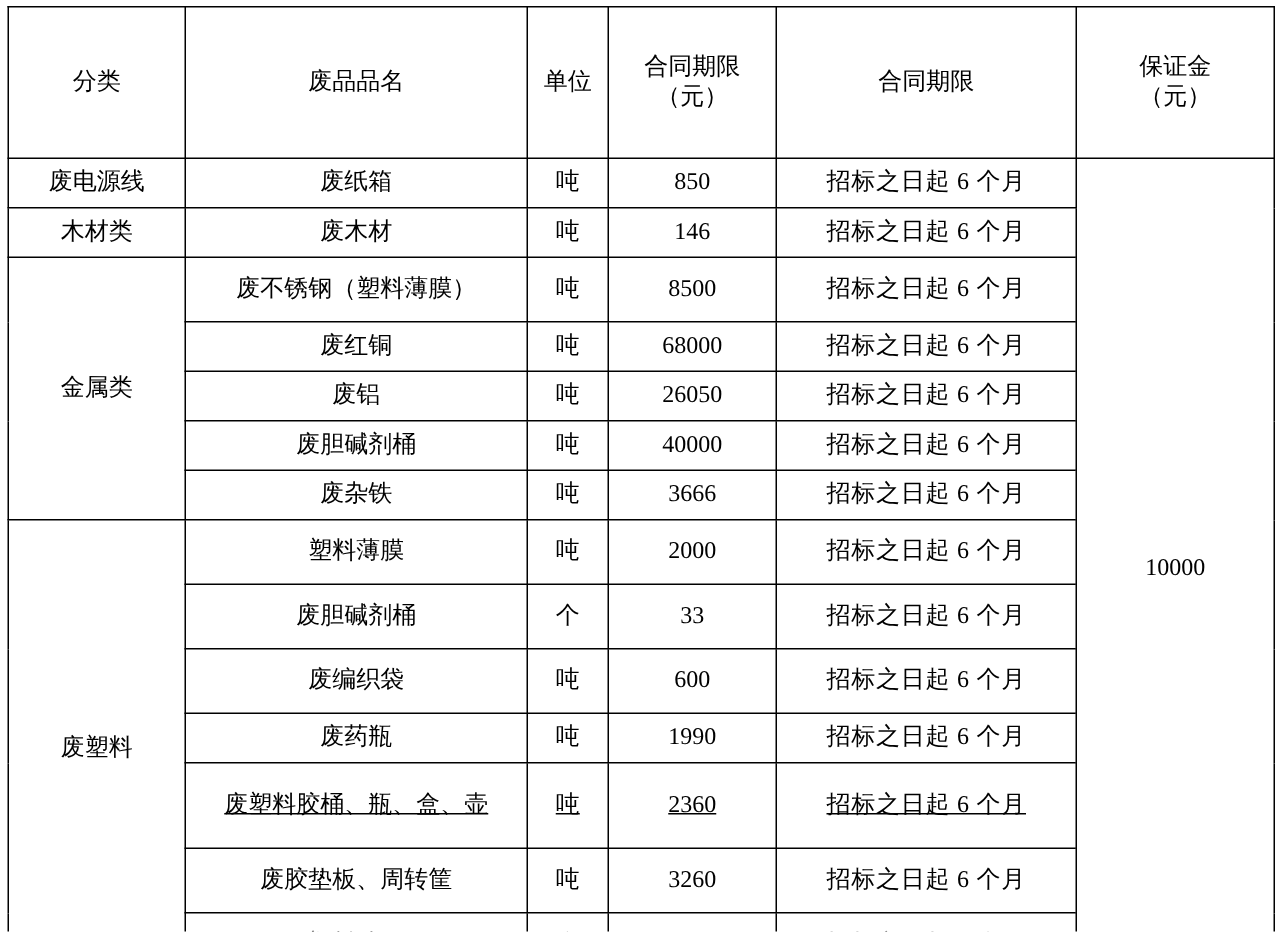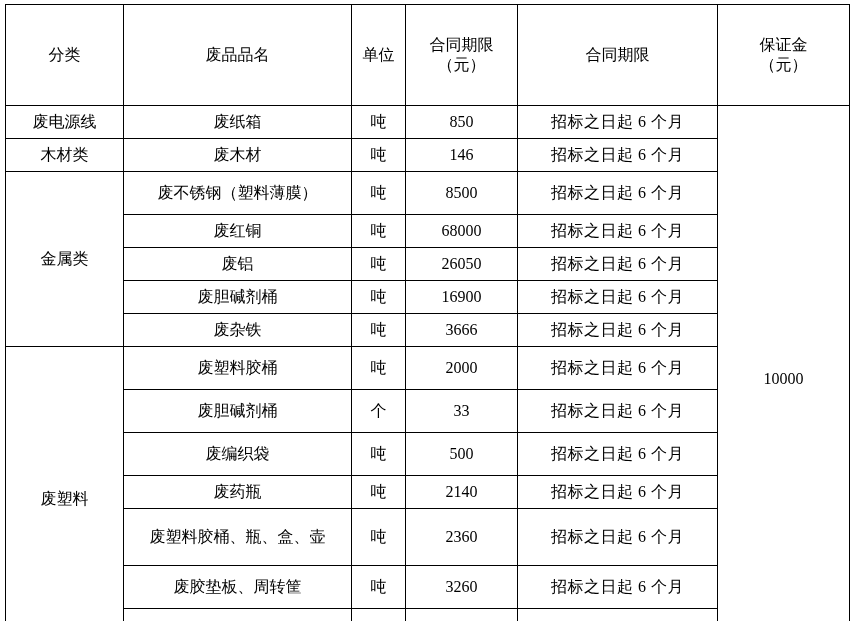--- a/index.html
+++ b/index.html
@@ -61,21 +61,21 @@
     font-size: 24px;
   }
   td.deposit-head {
     font-size: 19px;
   }
   .two-line {
     display: block;
   }
   .row-small td { height: 28px; }
   .row-norm td { height: 38px; }
-  .row-tall td { height: 52px; }
+  .row-tall td { height: 52px; text-decoration: underline; }
 </style>
 </head>
 <body>
 
 <div id="sheet">
   <table class="waste-table">
     <colgroup>
       <col style="width:118px">
       <col style="width:228px">
       <col style="width:54px">
@@ -131,53 +131,53 @@
       </tr>
       <tr class="row-small">
         <td class="name">废铝</td>
         <td class="unit">吨</td>
         <td class="price">26050</td>
         <td class="term">招标之日起 6 个月</td>
       </tr>
       <tr class="row-small">
         <td class="name">废胆碱剂桶</td>
         <td class="unit">吨</td>
-        <td class="price">16900</td>
+        <td class="price">40000</td>
         <td class="term">招标之日起 6 个月</td>
       </tr>
       <tr class="row-small">
         <td class="name">废杂铁</td>
         <td class="unit">吨</td>
         <td class="price">3666</td>
         <td class="term">招标之日起 6 个月</td>
       </tr>
 
       <tr class="row-norm">
         <td class="cat" rowspan="7">废塑料</td>
-        <td class="name">废塑料胶桶</td>
+        <td class="name">塑料薄膜</td>
         <td class="unit">吨</td>
         <td class="price">2000</td>
         <td class="term">招标之日起 6 个月</td>
       </tr>
       <tr class="row-norm">
         <td class="name">废胆碱剂桶</td>
         <td class="unit">个</td>
         <td class="price">33</td>
         <td class="term">招标之日起 6 个月</td>
       </tr>
       <tr class="row-norm">
         <td class="name">废编织袋</td>
         <td class="unit">吨</td>
-        <td class="price">500</td>
+        <td class="price">600</td>
         <td class="term">招标之日起 6 个月</td>
       </tr>
       <tr class="row-small">
         <td class="name">废药瓶</td>
         <td class="unit">吨</td>
-        <td class="price">2140</td>
+        <td class="price">1990</td>
         <td class="term">招标之日起 6 个月</td>
       </tr>
       <tr class="row-tall">
         <td class="name">废塑料胶桶、瓶、盒、壶</td>
         <td class="unit">吨</td>
         <td class="price">2360</td>
         <td class="term">招标之日起 6 个月</td>
       </tr>
       <tr class="row-norm">
         <td class="name">废胶垫板、周转筐</td>

